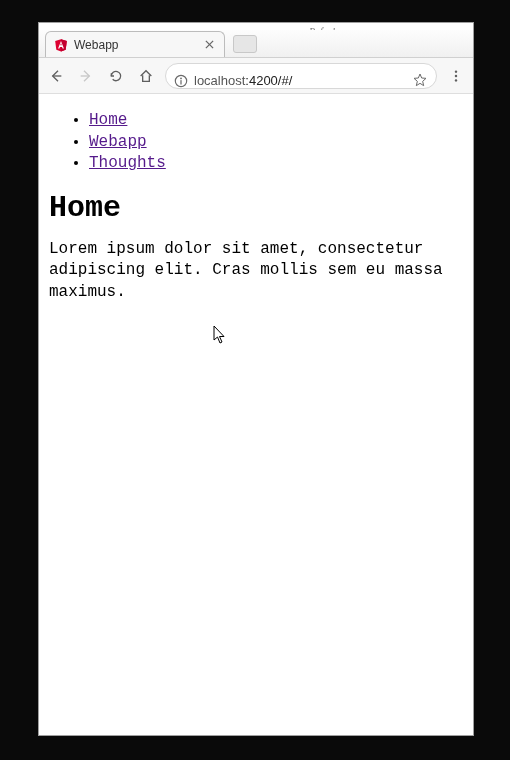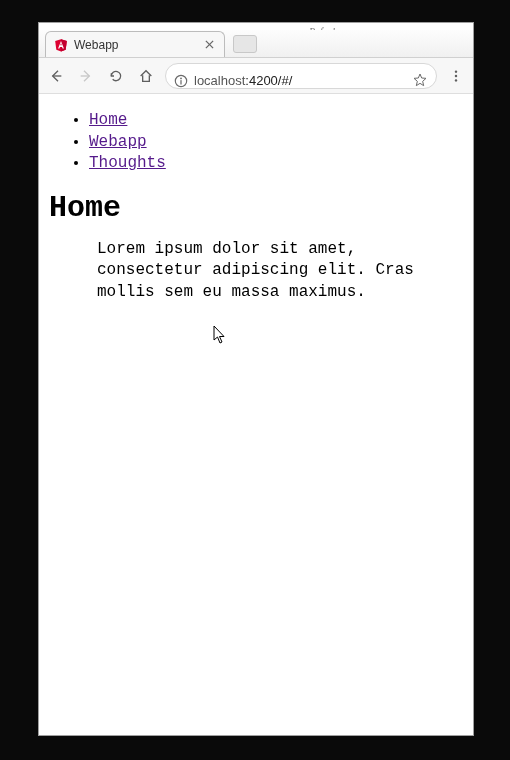--- a/index.html
+++ b/index.html
@@ -175,21 +175,20 @@
       text-decoration: underline;
     }
     .content h1 {
       font-size: 30px;
       font-weight: bold;
       margin: 14px 0 14px 0;
     }
     .content p {
       font-size: 16px;
       line-height: 1.35;
-      margin-left: 48px;
     }
     .cursor {
       position: absolute;
       top: 325px;
       left: 213px;
       width: 14px;
       height: 20px;
       pointer-events: none;
     }
   </style>

